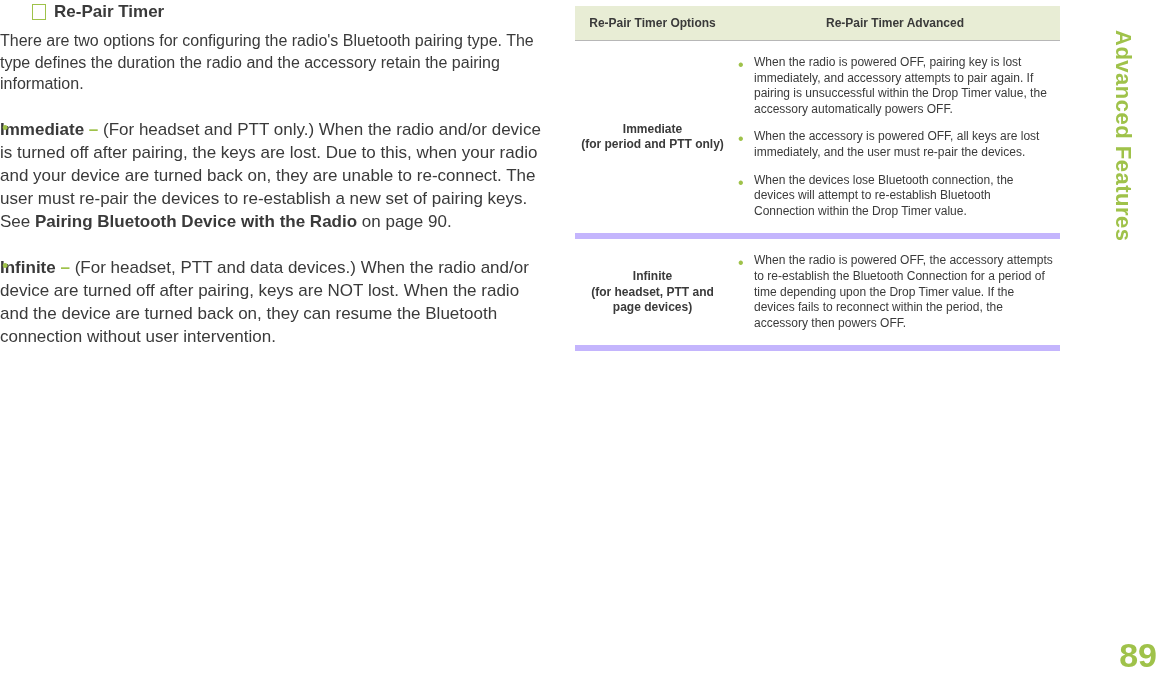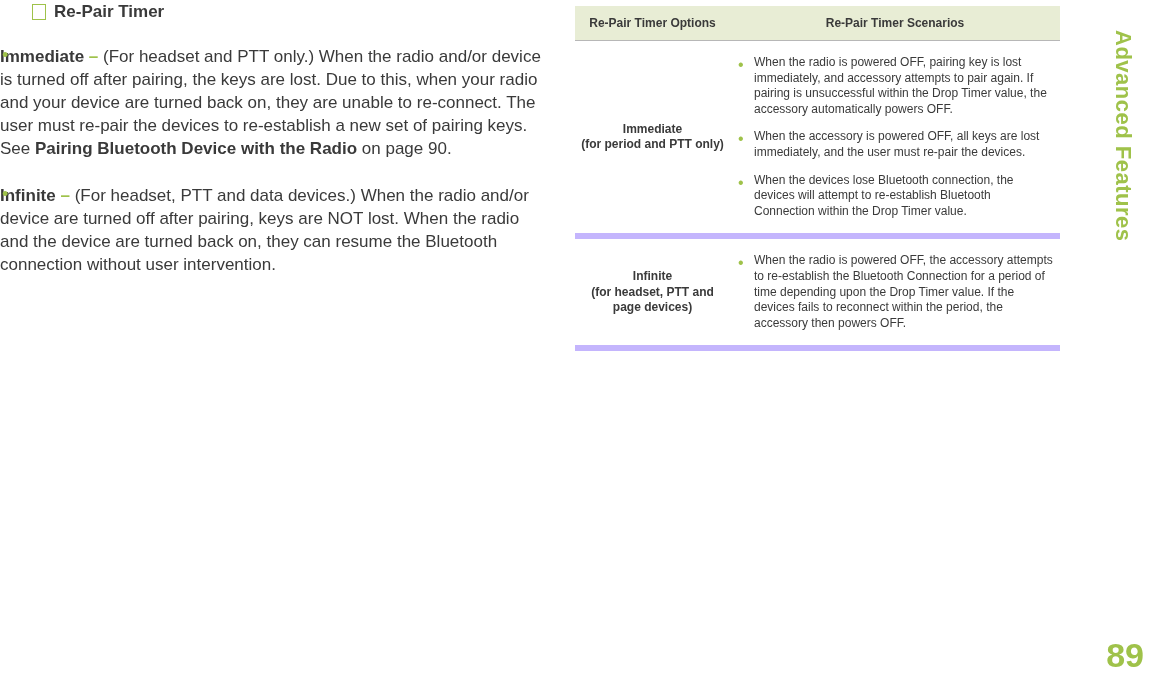--- a/index.html
+++ b/index.html
@@ -31,21 +31,21 @@
     right: 26px;
     top: 30px;
     writing-mode: vertical-rl;
     color: #9fc24a;
     font-weight: bold;
     font-size: 22px;
     letter-spacing: 0.5px;
   }
   .page-number {
     position: absolute;
-    right: 18px;
+    right: 5px;
     bottom: 18px;
     color: #9fc24a;
     font-weight: bold;
     font-size: 34px;
   }
   .section-header {
     display: flex;
     align-items: center;
     margin-bottom: 8px;
     margin-top: 2px;
@@ -140,38 +140,39 @@
 </style>
 </head>
 <body>
 
 <div class="page">
   <div class="left-col">
     <div class="section-header">
       <span class="doc-icon"></span>
       <span class="section-title">Re-Pair Timer</span>
     </div>
+    <div class="intro">There are two options for configuring the radio's Bluetooth pairing type. The type defines the duration the radio and the accessory retain the pairing information.</div>
     <ul class="bullets">
       <li>
         <span class="bold">Immediate</span>
         <span class="dash">–</span><span> (For headset and PTT only.) When the radio and/or device is turned off after pairing, the keys are lost. Due to this, when your radio and your device are turned back on, they are unable to re-connect. The user must re-pair the devices to re-establish a new set of pairing keys. See </span><span class="bold">Pairing Bluetooth Device with the Radio</span><span> on page 90.</span>
       </li>
       <li>
         <span class="bold">Infinite</span>
         <span class="dash">–</span><span> (For headset, PTT and data devices.) When the radio and/or device are turned off after pairing, keys are NOT lost. When the radio and the device are turned back on, they can resume the Bluetooth connection without user intervention.</span>
       </li>
     </ul>
   </div>
 
   <div class="right-col">
     <table class="scenario">
       <thead>
         <tr>
           <th class="th-left">Re-Pair Timer Options</th>
-          <th>Re-Pair Timer Scenarios</th>
+          <th>Re-Pair Timer Advanced</th>
         </tr>
       </thead>
       <tbody>
         <tr>
           <td class="opt">
             <span>Immediate</span><br>
             <span>(for period and PTT only)</span>
           </td>
           <td>
             <ul>

